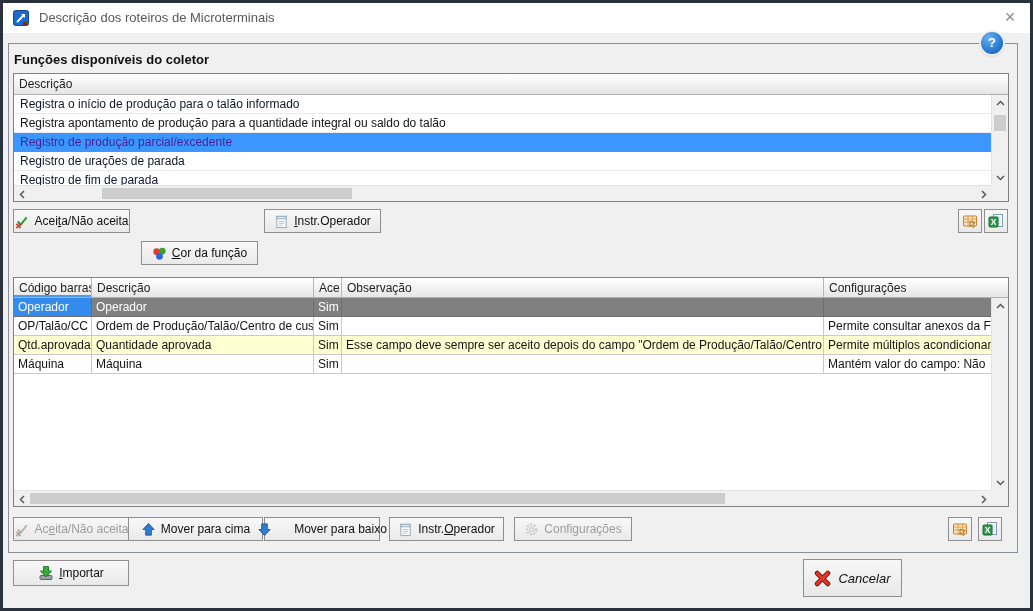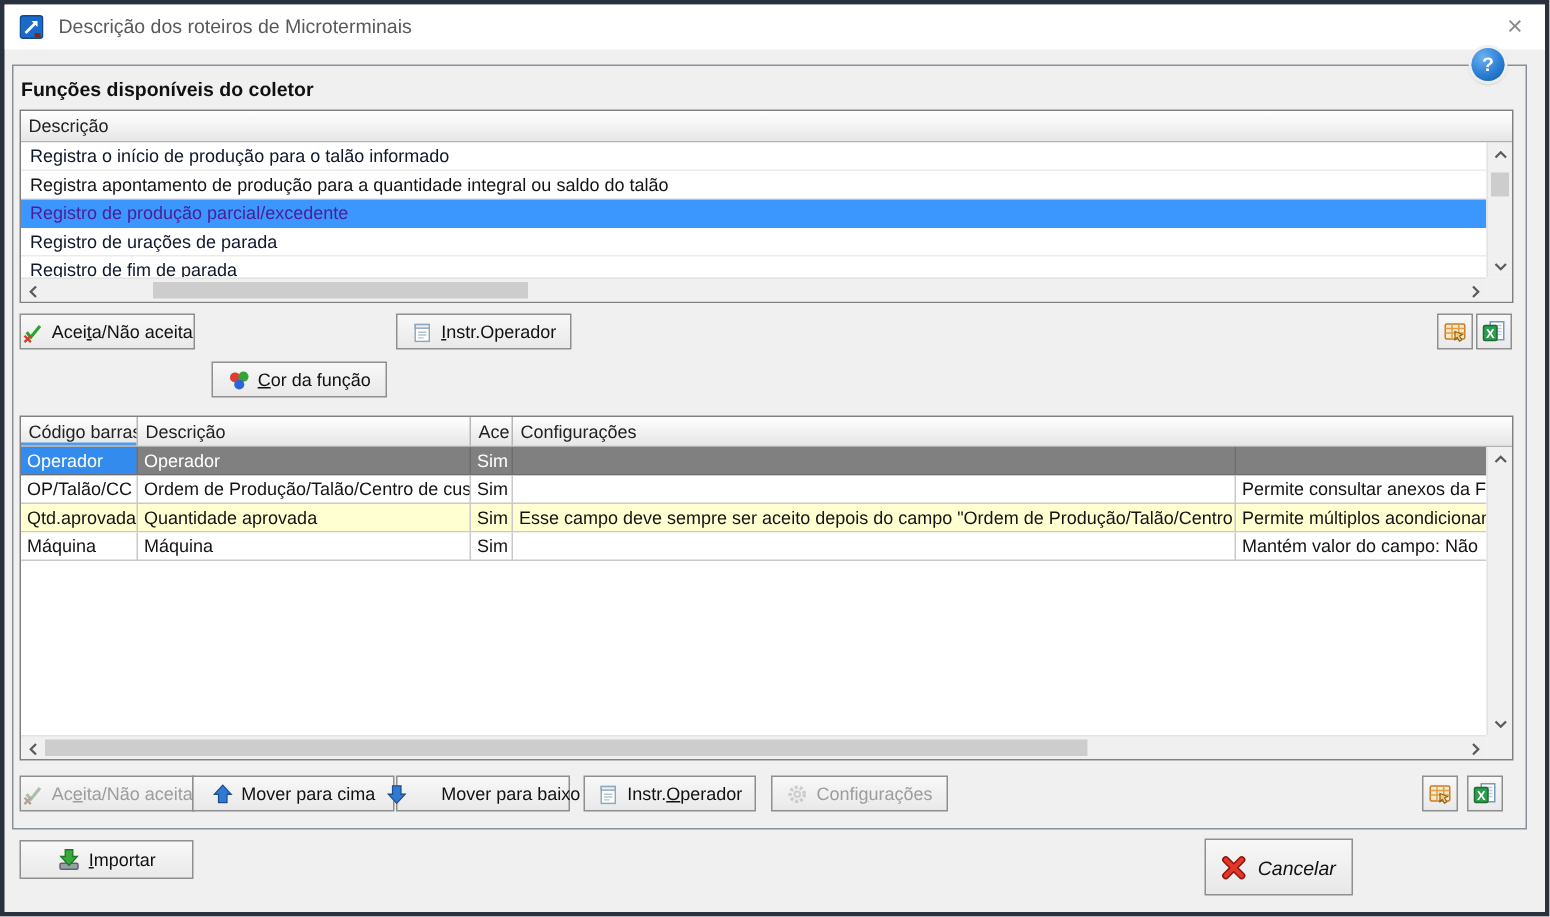--- a/index.html
+++ b/index.html
@@ -171,20 +171,21 @@
       </svg>
     </span>
   </div>
 
 
   <div class="gridbox" style="left:10px;top:274px;width:996px;height:230px;">
     <div class="grid-header" style="height:20px;">
       <div class="hcell sorted c-codigo">Código barras</div>
       <div class="hcell c-descricao">Descrição</div>
       <div class="hcell c-ace">Ace</div>
+      <div class="hcell c-observacao">Observação</div>
       <div class="hcell c-configuracoes">Configurações</div>
     </div>
     <div class="rows-wrap" style="top:20px;">
         <div class="trow selected">
           <div class="tcell c-codigo">Operador</div>
           <div class="tcell c-descricao">Operador</div>
           <div class="tcell c-ace">Sim</div>
           <div class="tcell c-observacao"></div>
           <div class="tcell c-configuracoes"></div>
         </div>

